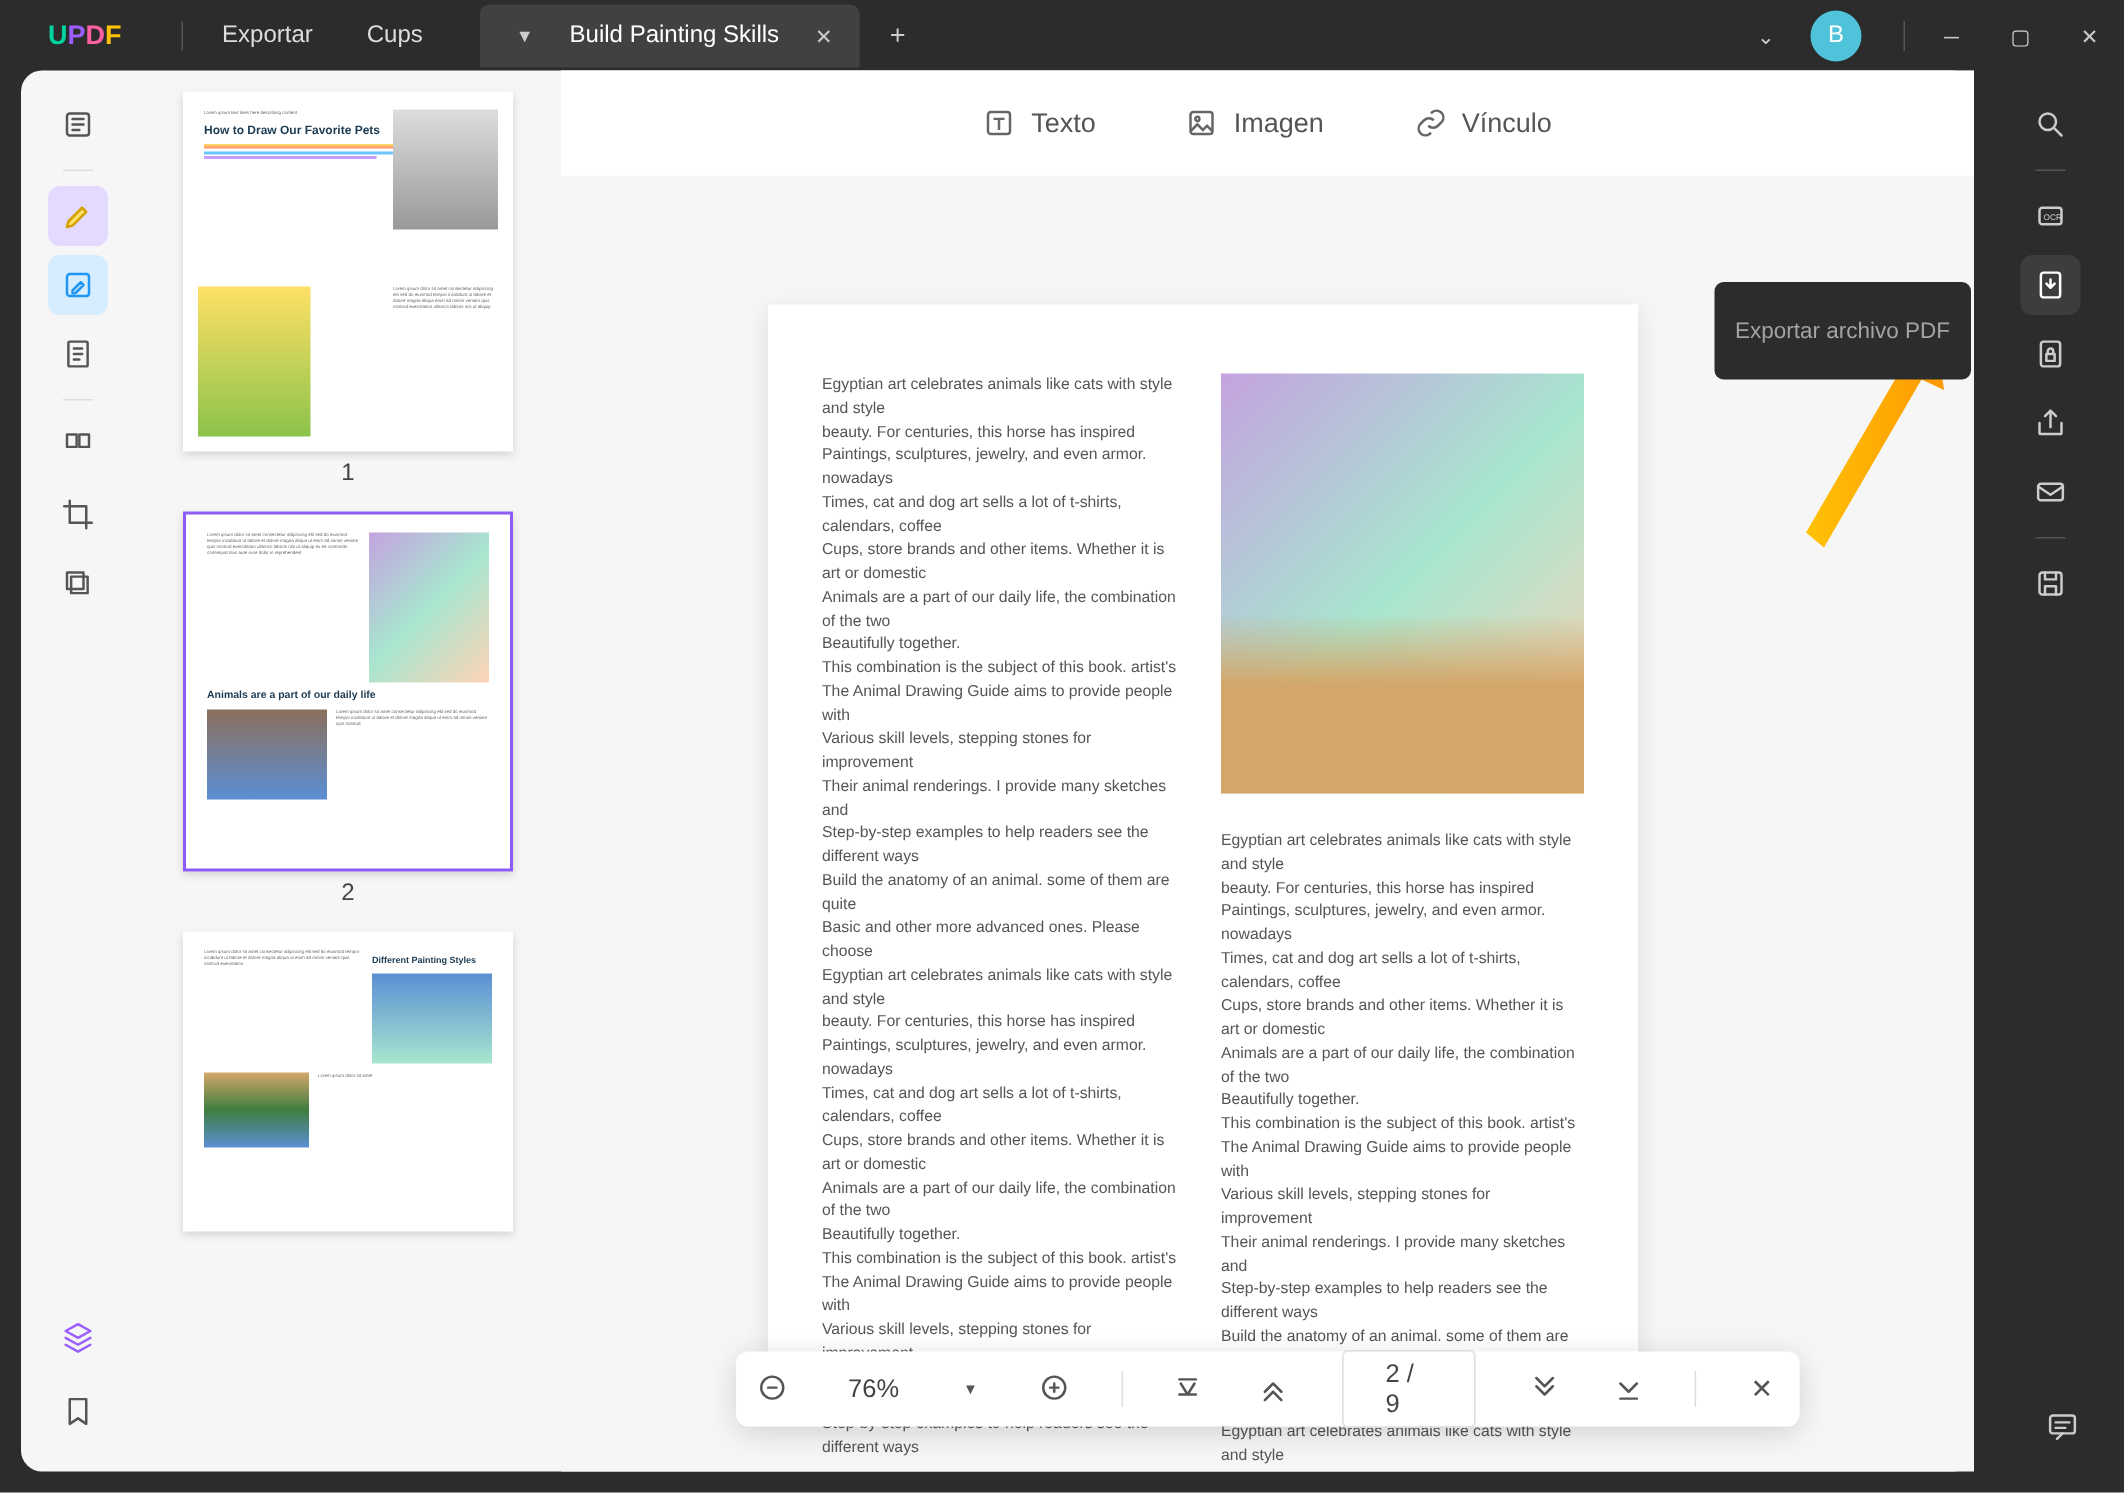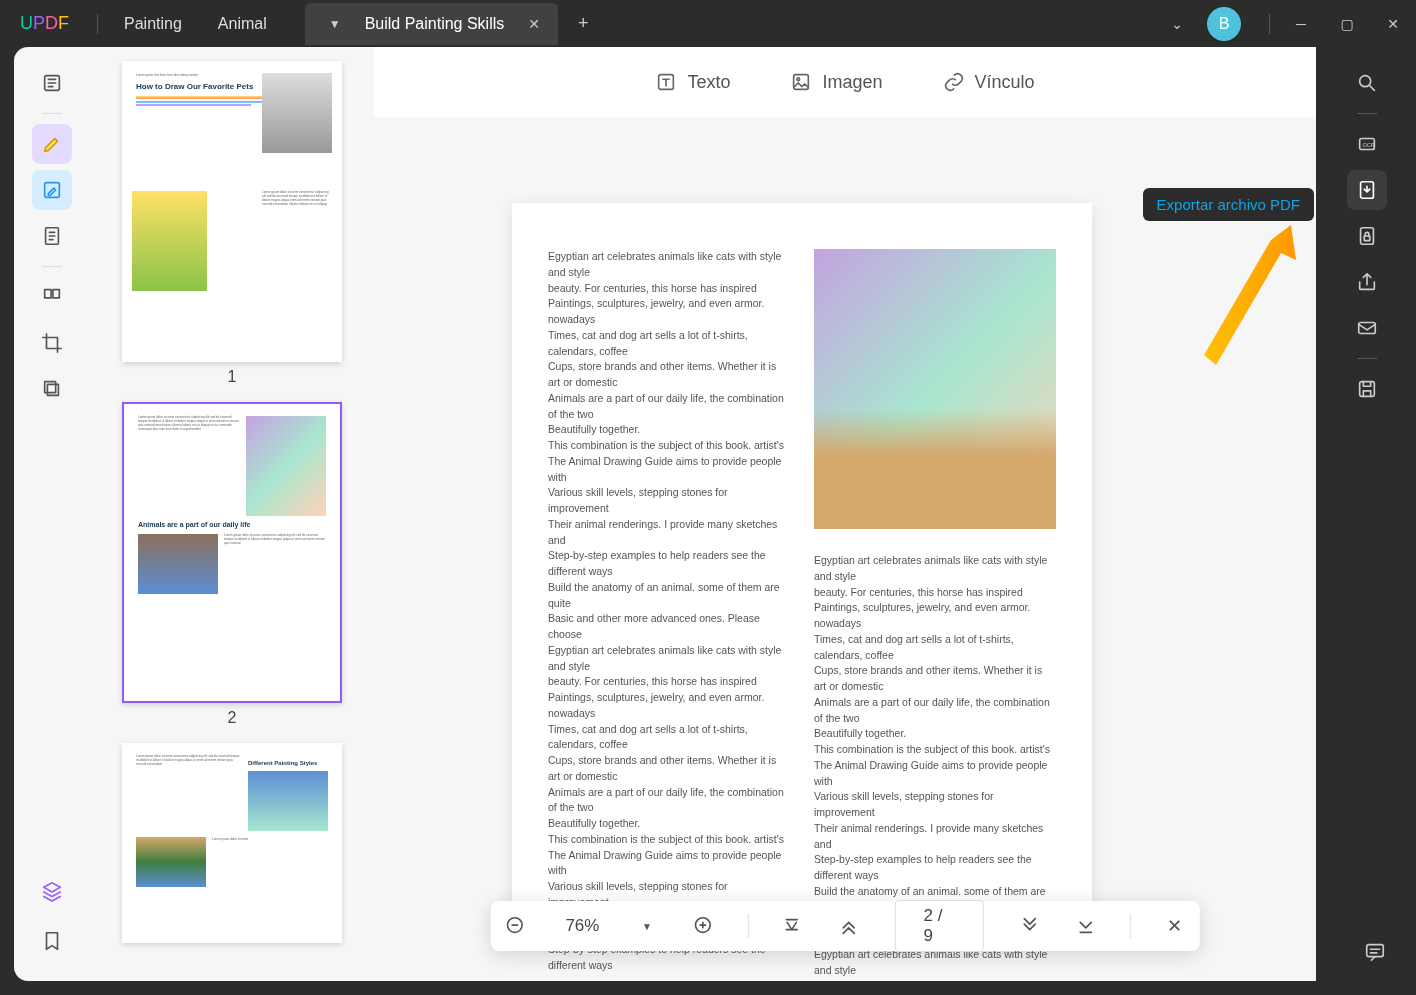--- a/index.html
+++ b/index.html
@@ -1,20 +1,20 @@
 <!DOCTYPE html>
 <html><head>
 <meta charset="utf-8">
 <style>
 * { margin: 0; padding: 0; box-sizing: border-box; }
 body { font-family: -apple-system, "Segoe UI", sans-serif; background: #2c2c2c; width: 1416px; height: 995px; overflow: hidden; position: relative; }
 
 
 .titlebar { height: 47px; background: #2c2c2c; display: flex; align-items: center; color: #fff; }
-.logo { padding: 0 20px; font-weight: normal; font-size: 18px; }
+.logo { padding: 0 32px; font-weight: bold; font-size: 18px; }
 .logo span:nth-child(1){color:#00d4a0}.logo span:nth-child(2){color:#9b5fff}.logo span:nth-child(3){color:#ff5fa2}.logo span:nth-child(4){color:#ffc107}
 .divider { width: 1px; height: 20px; background: #555; margin: 0 8px; }
 .menu-item { padding: 0 18px; color: #ddd; font-size: 16px; cursor: pointer; }
 .tab { display: flex; align-items: center; background: #414141; height: 42px; margin-left: 20px; border-radius: 6px 6px 0 0; padding: 0 8px 0 14px; }
 .tab-dd { color: #ccc; padding: 0 10px; font-size: 12px; }
 .tab-title { color: #fff; padding: 0 14px; font-size: 16px; }
 .tab-close { color: #ccc; padding: 0 10px; font-size: 14px; cursor: pointer; }
 .tab-add { color: #ccc; padding: 0 20px; font-size: 18px; cursor: pointer; }
 .spacer { flex: 1; }
 .chev-down { color: #ccc; padding: 0 24px; font-size: 14px; }
@@ -27,21 +27,21 @@
 
 .left-sidebar { width: 76px; display: flex; flex-direction: column; align-items: center; padding-top: 16px; gap: 6px; }
 .ls-btn { width: 40px; height: 40px; border-radius: 8px; display: flex; align-items: center; justify-content: center; cursor: pointer; color: #555; }
 .ls-btn.active-highlight { background: #e4d9ff; color: #7b4fff; }
 .ls-btn.active-blue { background: #d6ecff; color: #2196f3; }
 .ls-sep { width: 20px; height: 1px; background: #ddd; margin: 4px 0; }
 
 
 .thumbs { width: 284px; padding: 14px 32px; overflow: hidden; }
 .thumb { margin-bottom: 16px; }
-.thumb-page { background: #fff; box-shadow: 0 2px 6px rgba(0,0,0,0.15); padding: 12px 14px; font-size: 4px; line-height: 1.4; color: #666; position: relative; height: 301px; overflow: hidden; }
+.thumb-page { background: #fff; box-shadow: 0 2px 6px rgba(0,0,0,0.15); padding: 12px 14px; font-size: 4px; line-height: 1.4; color: #666; position: relative; height: 240px; overflow: hidden; }
 .thumb.selected .thumb-page { border: 2px solid #8b5cf6; }
 .thumb-num { text-align: center; font-size: 16px; color: #444; margin-top: 6px; }
 .thumb-title { font-size: 8px; font-weight: bold; color: #1a3a52; margin: 4px 0; }
 .thumb-img { background: #ddd; position: absolute; }
 
 
 .doc-area { flex: 1; position: relative; background: #f6f6f6; overflow: hidden; }
 .toolbar-top { position: absolute; top: 0; left: 0; right: 0; height: 70px; display: flex; align-items: center; justify-content: center; gap: 60px; background: #fff; z-index: 2; }
 .tool-item { display: flex; align-items: flex-end; gap: 10px; font-size: 18px; color: #555; cursor: pointer; }
 .tool-item svg { width: 22px; height: 22px; stroke: #666; fill: none; stroke-width: 1.8; }
@@ -59,38 +59,38 @@
 .page-ind { border: 1px solid #ddd; border-radius: 4px; padding: 5px 28px; font-size: 17px; color: #444; margin: 0 6px; }
 .tb-sep { width: 1px; height: 24px; background: #ddd; margin: 0 4px; }
 
 
 .right-sidebar { position: absolute; top: 47px; right: 14px; width: 70px; display: flex; flex-direction: column; align-items: center; padding-top: 16px; gap: 6px; }
 .rs-btn { width: 40px; height: 40px; border-radius: 8px; display: flex; align-items: center; justify-content: center; cursor: pointer; color: #ccc; }
 .rs-btn.hover { background: #3d3d3d; color: #fff; }
 .rs-sep { width: 20px; height: 1px; background: #555; margin: 4px 0; }
 
 
-.tooltip { position: absolute; right: 102px; top: 188px; background: #2c2c2c; color: #0ea5e9; padding: 8px 14px; border-radius: 6px; font-size: 15px; z-index: 20; }
+.tooltip { position: absolute; right: 102px; top: 188px; background: #2c2c2c; color: #a3a3a3; padding: 24px 14px; border-radius: 6px; font-size: 15px; z-index: 20; }
 
 
 .arrow-ann { position: absolute; right: 110px; top: 225px; width: 120px; height: 160px; z-index: 15; pointer-events: none; }
 
 
 .bottom-left { position: absolute; bottom: 20px; left: 0; width: 76px; display: flex; flex-direction: column; align-items: center; gap: 10px; }
 
 svg.ic { width: 22px; height: 22px; stroke: currentColor; fill: none; stroke-width: 1.8; stroke-linecap: round; stroke-linejoin: round; }
 </style>
 </head>
 <body>
 
 <div class="titlebar">
   <div class="logo"><span>U</span><span>P</span><span>D</span><span>F</span></div>
   <div class="divider"></div>
-  <div class="menu-item">Painting</div>
-  <div class="menu-item">Animal</div>
+  <div class="menu-item">Exportar</div>
+  <div class="menu-item">Cups</div>
   <div class="tab">
     <span class="tab-dd">▼</span>
     <span class="tab-title">Build Painting Skills</span>
     <span class="tab-close">✕</span>
   </div>
   <div class="tab-add">+</div>
   <div class="spacer"></div>
   <span class="chev-down">⌄</span>
   <div class="avatar">B</div>
   <div class="divider"></div>

